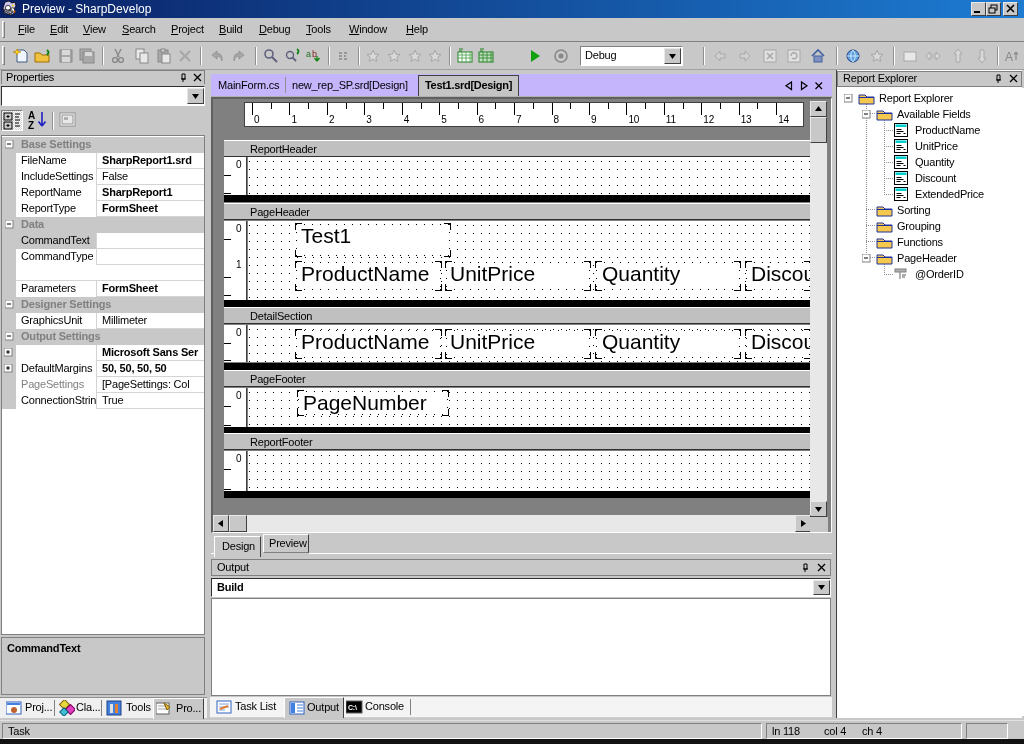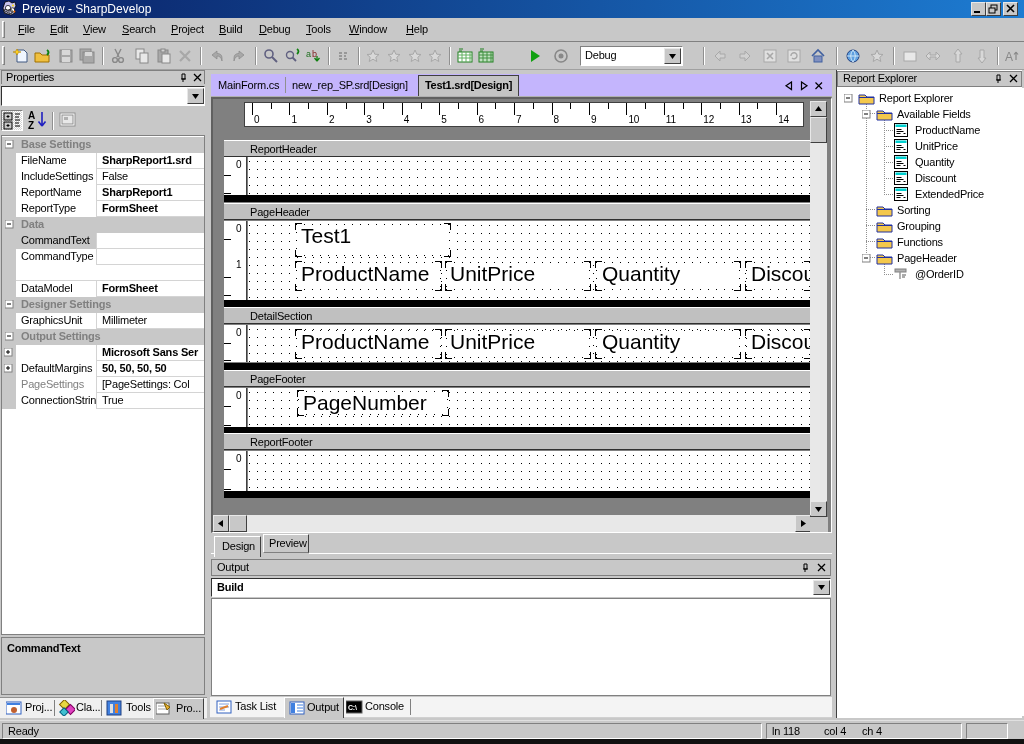--- a/index.html
+++ b/index.html
@@ -327,21 +327,21 @@
         <div class="abs" style="left:14px;top:16px;width:81px;height:16px;background:#fff;border-right:1px solid #d4d4d4;overflow:hidden;">
           <div style="margin:1px 0 0 5px;color:#000;white-space:nowrap;">ConnectionStrin</div>
         </div>
         <div class="abs" style="left:96px;top:0;width:106px;height:16px;overflow:hidden;">
           <div style="margin:1px 0 0 4px;font-weight:normal;white-space:nowrap;"></div>
         </div>
       </div>
       <div class="abs" style="left:0;top:145px;width:202px;height:16px;background:#fff;border-bottom:1px solid #d4d4d4;">
         <div class="abs" style="left:0;top:0;width:14px;height:16px;background:#c8c8c8;"></div>
         <div class="abs" style="left:14px;top:0;width:81px;height:16px;background:#fff;border-right:1px solid #d4d4d4;overflow:hidden;">
-          <div style="margin:1px 0 0 5px;color:#000;white-space:nowrap;">DataModel</div>
+          <div style="margin:1px 0 0 5px;color:#000;white-space:nowrap;">Parameters</div>
         </div>
         <div class="abs" style="left:96px;top:0;width:106px;height:16px;overflow:hidden;">
           <div style="margin:1px 0 0 4px;font-weight:bold;white-space:nowrap;">FormSheet</div>
         </div>
       </div>
       <div class="abs" style="left:0;top:161px;width:202px;height:16px;background:#c8c8c8;">
         <svg class="abs" style="left:3px;top:3px;" width="9" height="9">
           <rect x="0" y="0" width="8" height="8" fill="#fff" stroke="#808080"></rect>
           <path d="M2 4 h4" stroke="#000"></path>
         </svg>
@@ -864,21 +864,21 @@
       <svg class="abs" style="left:56px;top:179px;" width="16" height="13">
         <rect x="1" y="2" width="11" height="3" fill="#b0b0b0" stroke="#808080"></rect>
         <path d="M6 5 v7 M8 8 h4 M8 10 h3" stroke="#909090" stroke-width="1.4"></path>
       </svg>
       <div class="abs" style="left:77px;top:180px;white-space:nowrap;">@OrderID</div>
     </div>
 </div>
 
 <div class="abs" style="left:0;top:720px;width:1024px;height:19px;background:#c8c8c8;border-top:1px solid #e0e0e0;">
   <div class="abs sunken" style="left:2px;top:2px;width:760px;height:16px;">
-      <div style="margin:1px 0 0 5px;">Ready</div>
+      <div style="margin:1px 0 0 5px;">Task</div>
     </div>
   <div class="abs sunken" style="left:766px;top:2px;width:196px;height:16px;">
     <div class="abs" style="left:5px;top:1px;">ln 118</div>
     <div class="abs" style="left:57px;top:1px;">col 4</div>
     <div class="abs" style="left:95px;top:1px;">ch 4</div>
   </div>
   <div class="abs sunken" style="left:966px;top:2px;width:42px;height:16px;">
       <div style="margin:13px 0 0 20px;">INS</div>
     </div>
 </div>

